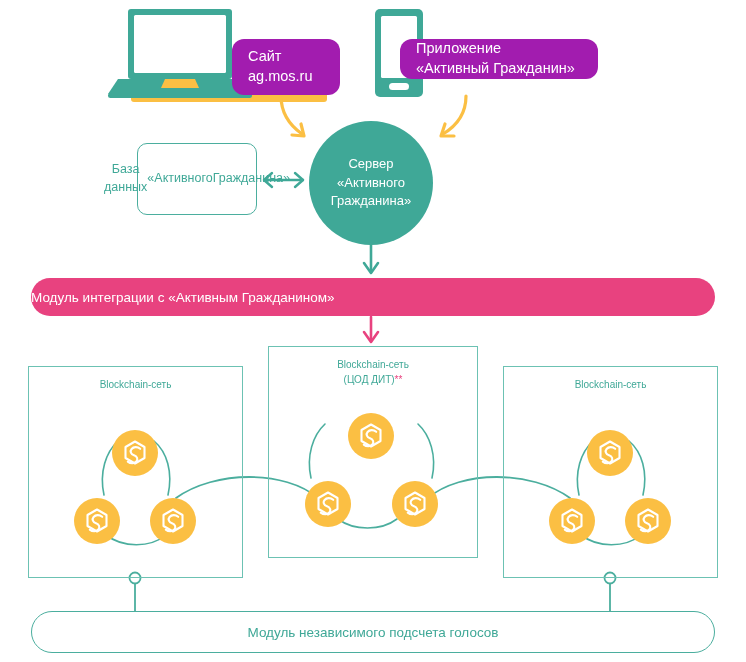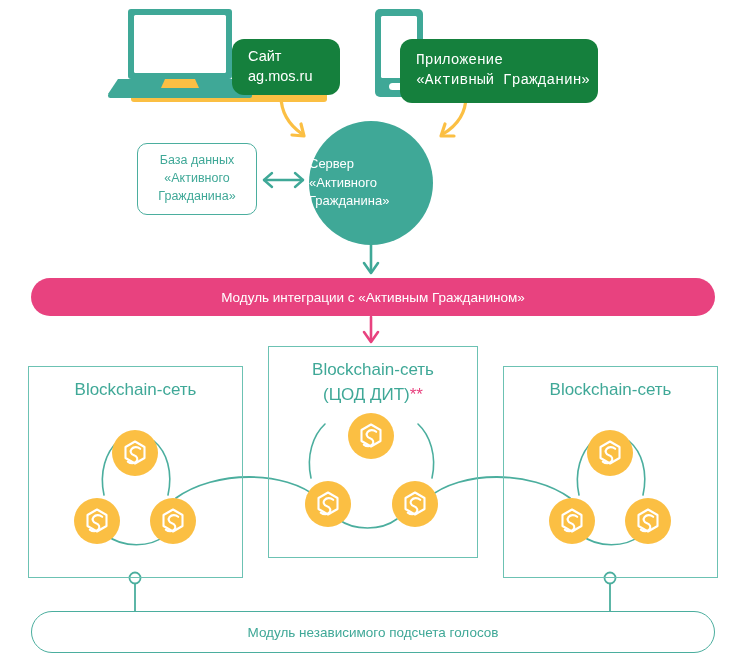--- a/index.html
+++ b/index.html
@@ -23,21 +23,21 @@
     left: 0;
     top: 0;
     width: 746px;
     height: 662px;
     pointer-events: none;
   }
 
   
   .bubble {
     position: absolute;
-    background: #15803d;
+    background: #a21caf;
     border-radius: 12px;
     color: #ffffff;
     box-sizing: border-box;
     display: flex;
     flex-direction: column;
     justify-content: center;
     padding: 10px 16px;
     line-height: 1.35;
     font-size: 14.5px;
     z-index: 6;
@@ -48,36 +48,34 @@
   #bubble-site {
     left: 232px;
     top: 39px;
     width: 108px;
     height: 56px;
   }
   #bubble-app {
     left: 400px;
     top: 39px;
     width: 198px;
-    height: 64px;
-    font-family: Liberation Mono, monospace;
+    height: 40px;
   }
 
   
   #db-box {
     position: absolute;
     left: 137px;
     top: 143px;
     width: 120px;
     height: 72px;
     border: 1.6px solid #4BAE9E;
     border-radius: 10px;
     box-sizing: border-box;
     display: flex;
-    flex-direction: column;
     align-items: center;
     justify-content: center;
     color: #3FA897;
     font-size: 12.5px;
     line-height: 1.42;
     text-align: center;
     background: #ffffff;
     z-index: 5;
   }
 
@@ -86,41 +84,41 @@
     position: absolute;
     left: 309px;
     top: 121px;
     width: 124px;
     height: 124px;
     border-radius: 50%;
     background: #3FA897;
     color: #ffffff;
     display: flex;
     flex-direction: column;
-    align-items: flex-start;
+    align-items: center;
     justify-content: center;
     font-size: 13px;
     line-height: 1.45;
     text-align: center;
     z-index: 5;
   }
 
   
   #pink-banner {
     position: absolute;
     left: 31px;
     top: 278px;
     width: 684px;
     height: 38px;
     background: #E8427F;
     border-radius: 19px;
     color: #ffffff;
     display: flex;
     align-items: center;
-    justify-content: center;
+    justify-content: flex-start;
     font-size: 13.5px;
     z-index: 5;
   }
 
   
   .net-box {
     position: absolute;
     border: 1.5px solid #6CC2B3;
     box-sizing: border-box;
     background: transparent;
@@ -129,21 +127,21 @@
   #net-box-left   { left: 28px;  top: 366px; width: 215px; height: 212px; }
   #net-box-center { left: 268px; top: 346px; width: 210px; height: 212px; }
   #net-box-right  { left: 503px; top: 366px; width: 215px; height: 212px; }
 
   .net-title {
     position: absolute;
     left: 0;
     width: 100%;
     text-align: center;
     color: #3FA897;
-    font-size: 17px;
+    font-size: 10px;
     line-height: 1.45;
     z-index: 7;
     pointer-events: none;
   }
   #title-left   { top: 378px; }
   #title-center { top: 358px; }
   #title-right  { top: 378px; }
   .ast { color: #E8427F; }
 
   

